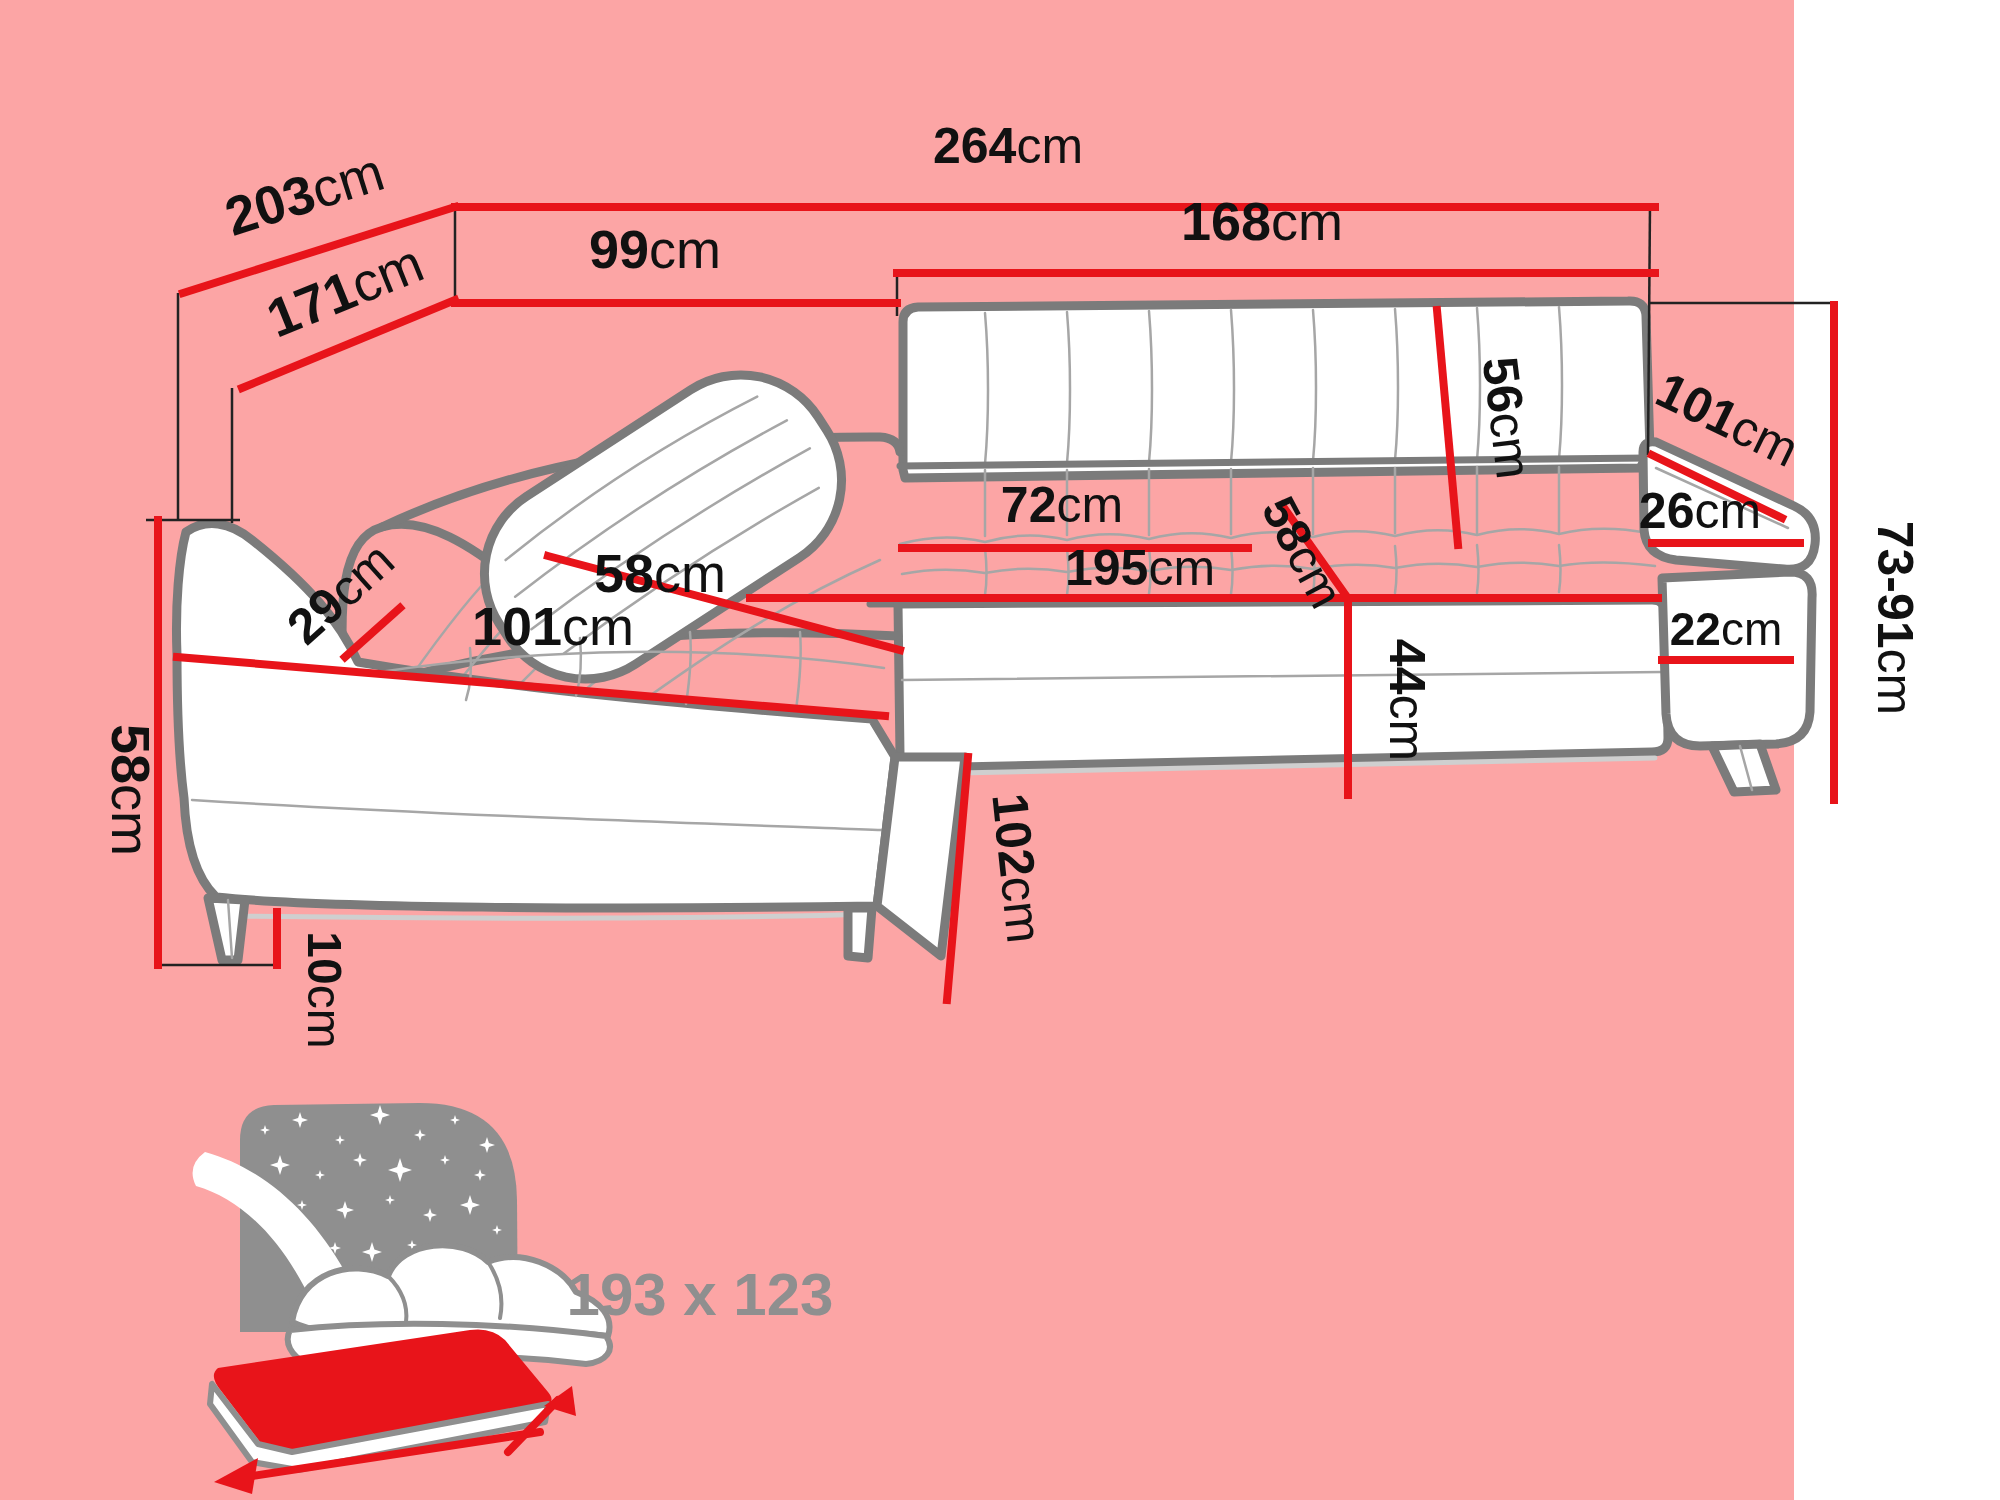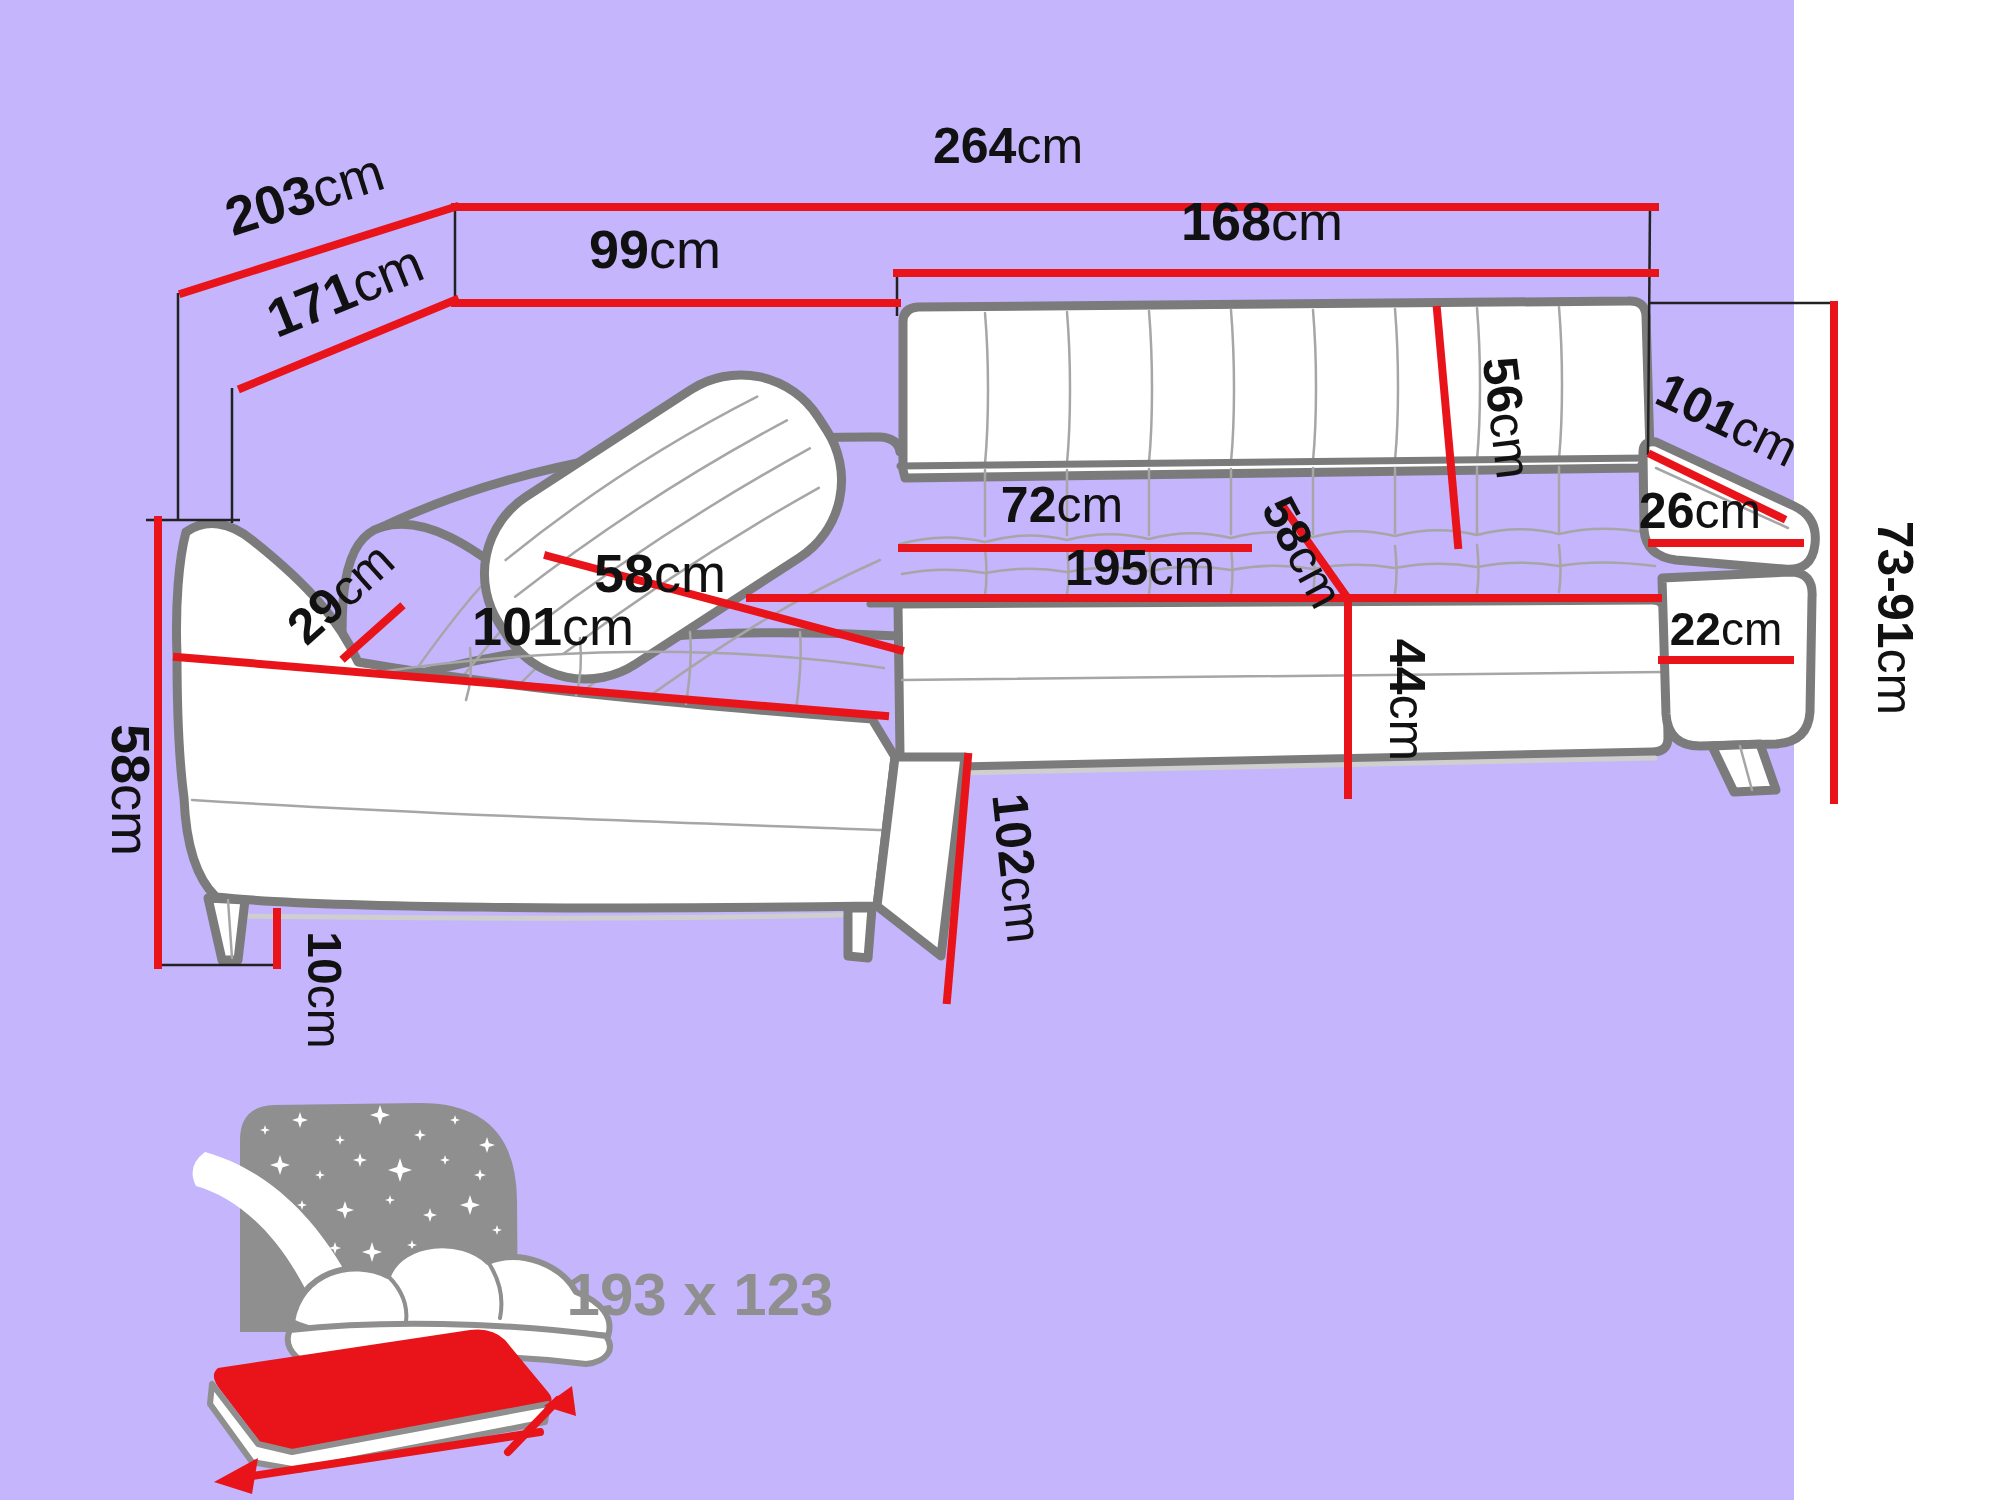--- a/index.html
+++ b/index.html
@@ -1,16 +1,16 @@
 <!DOCTYPE html>
 <html><head>
 <meta charset="utf-8">
 <style>
   html,body{margin:0;padding:0;background:#ffffff;}
-  .stage{width:1794px;height:1500px;position:relative;background:#c4b5fd;}
+  .stage{width:1794px;height:1500px;position:relative;background:#fca5a5;}
   svg{display:block;}
   svg text{font-family:"Liberation Sans",sans-serif;fill:#111111;}
   .v{font-weight:700;}
   .u{font-weight:400;}
   .lbl-56  {font-size:50px;}
   .lbl-54  {font-size:54px;}
   .lbl-50  {font-size:50px;}
   .lbl-48  {font-size:48px;}
   .lbl-46  {font-size:46px;}
   .bedtxt{font-size:60px;font-weight:700;fill:#8f8f8f;}

